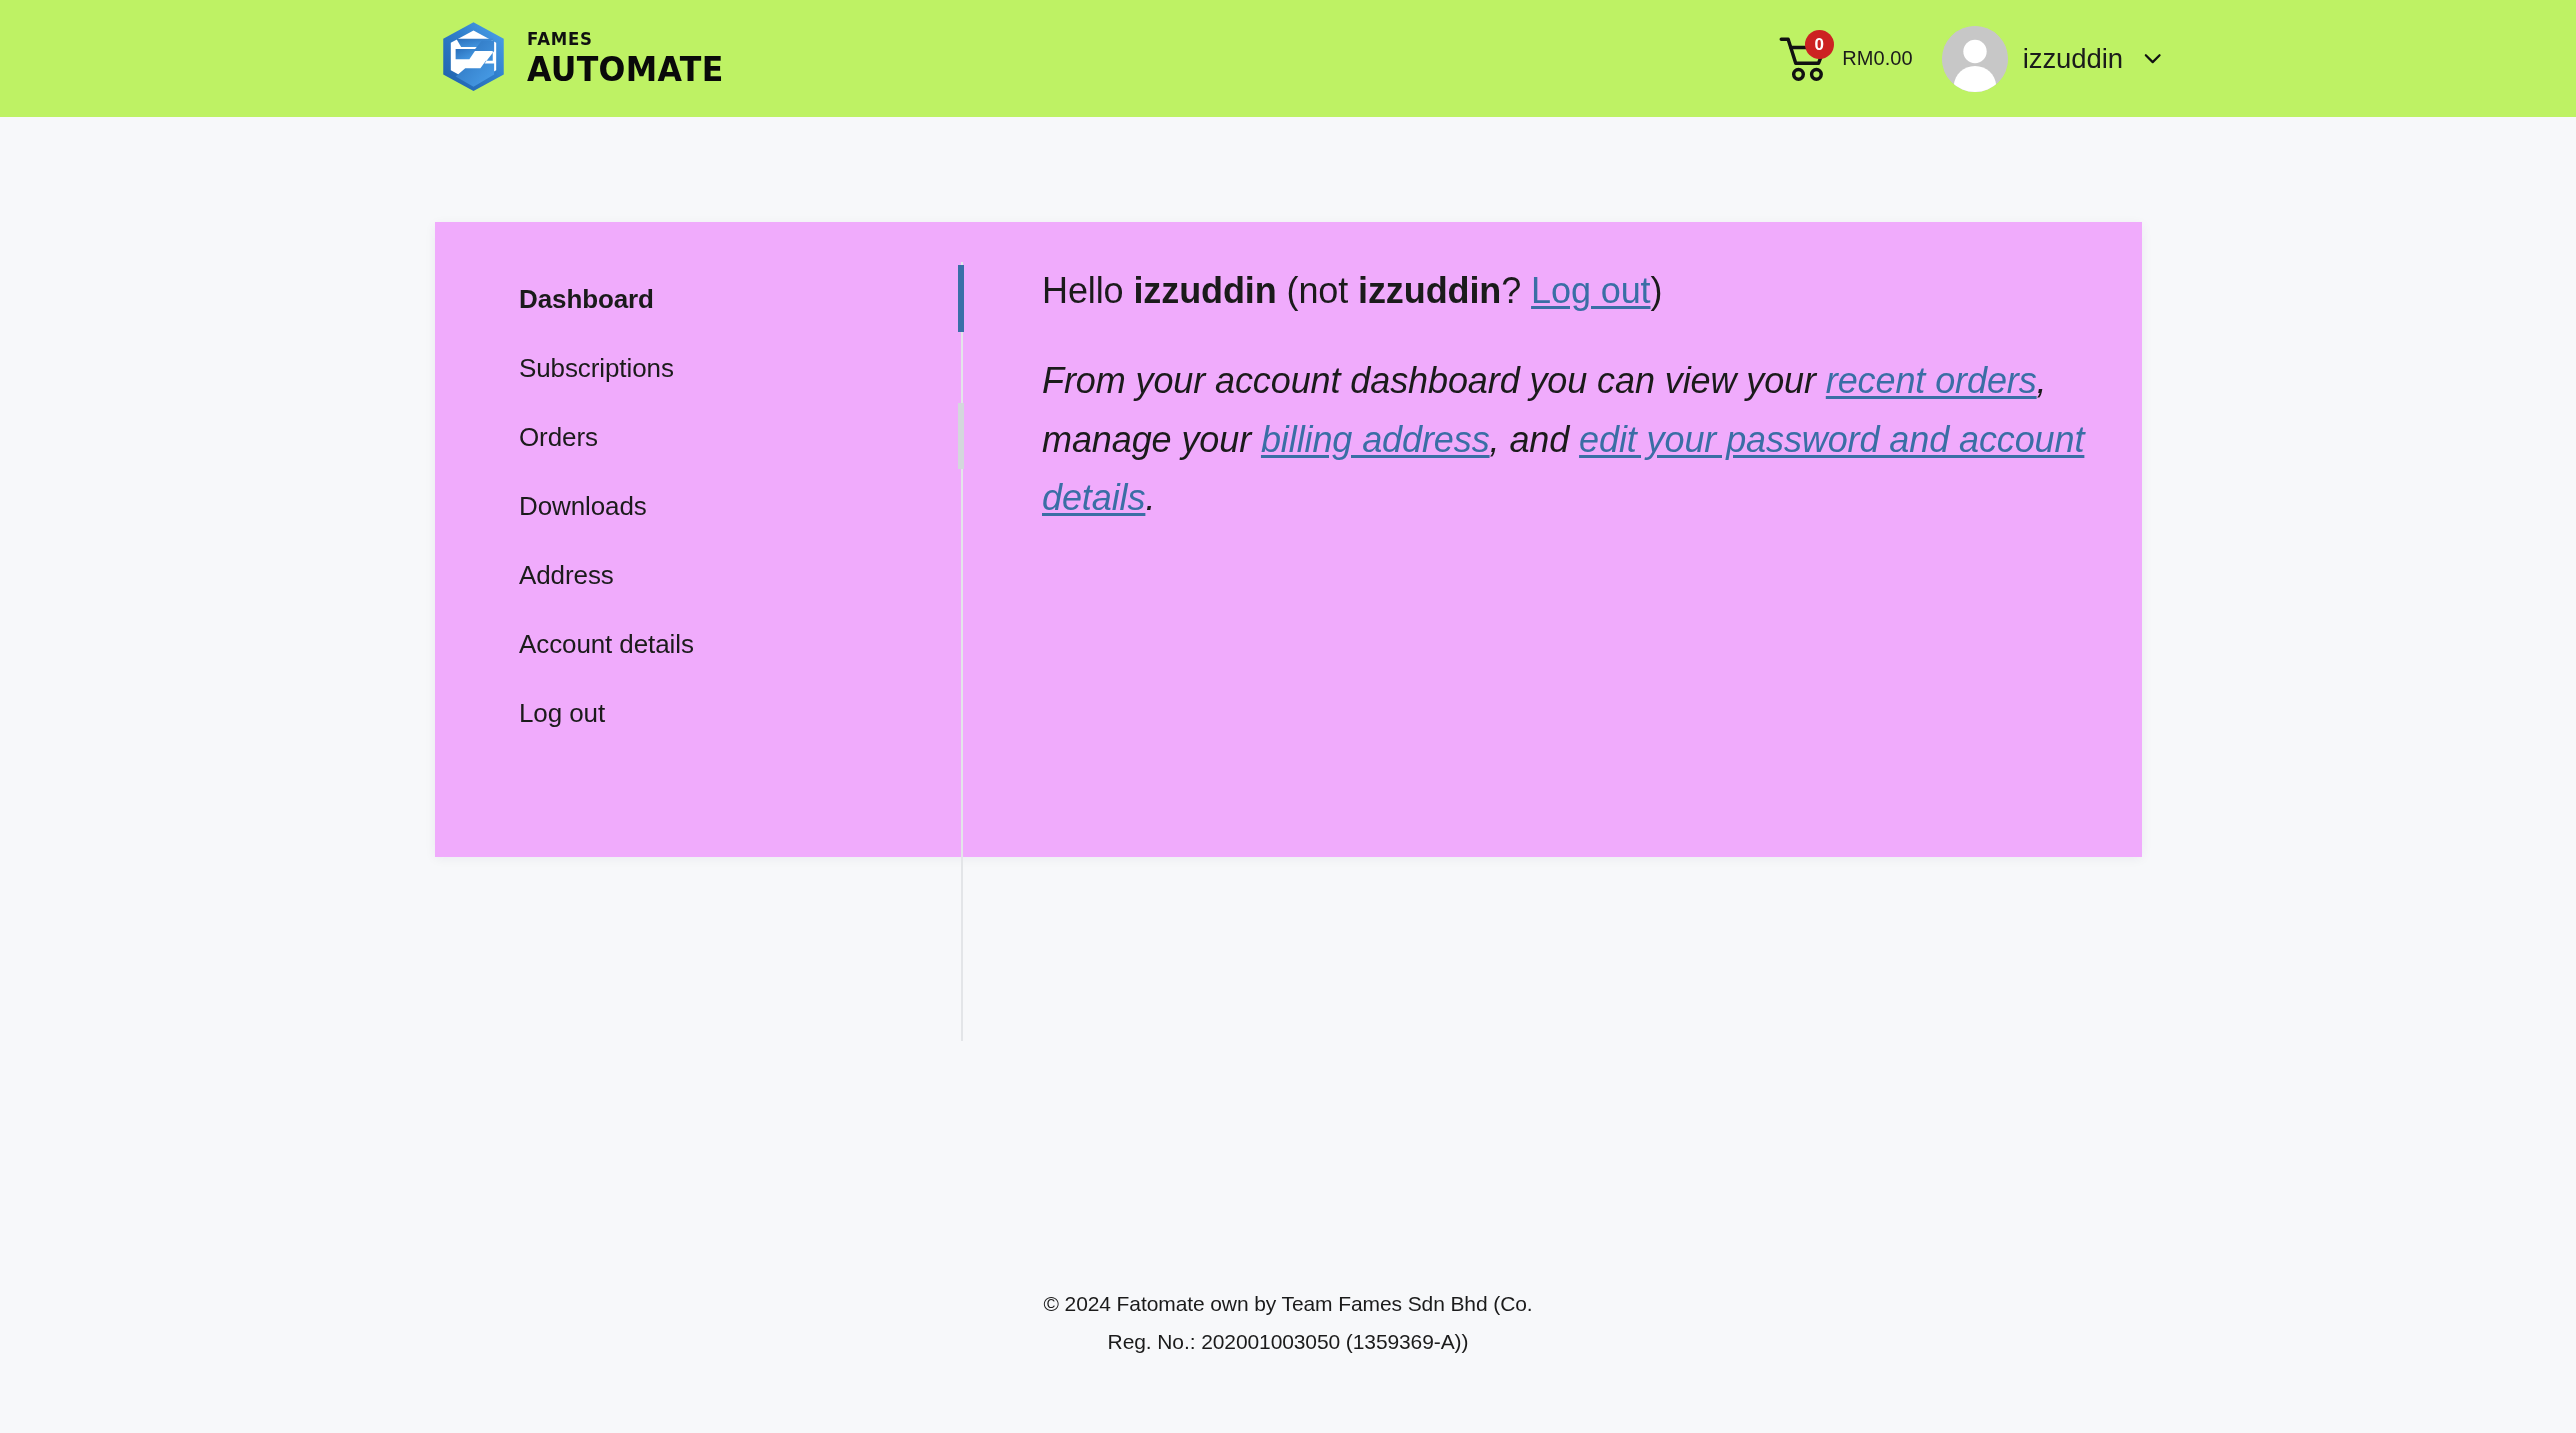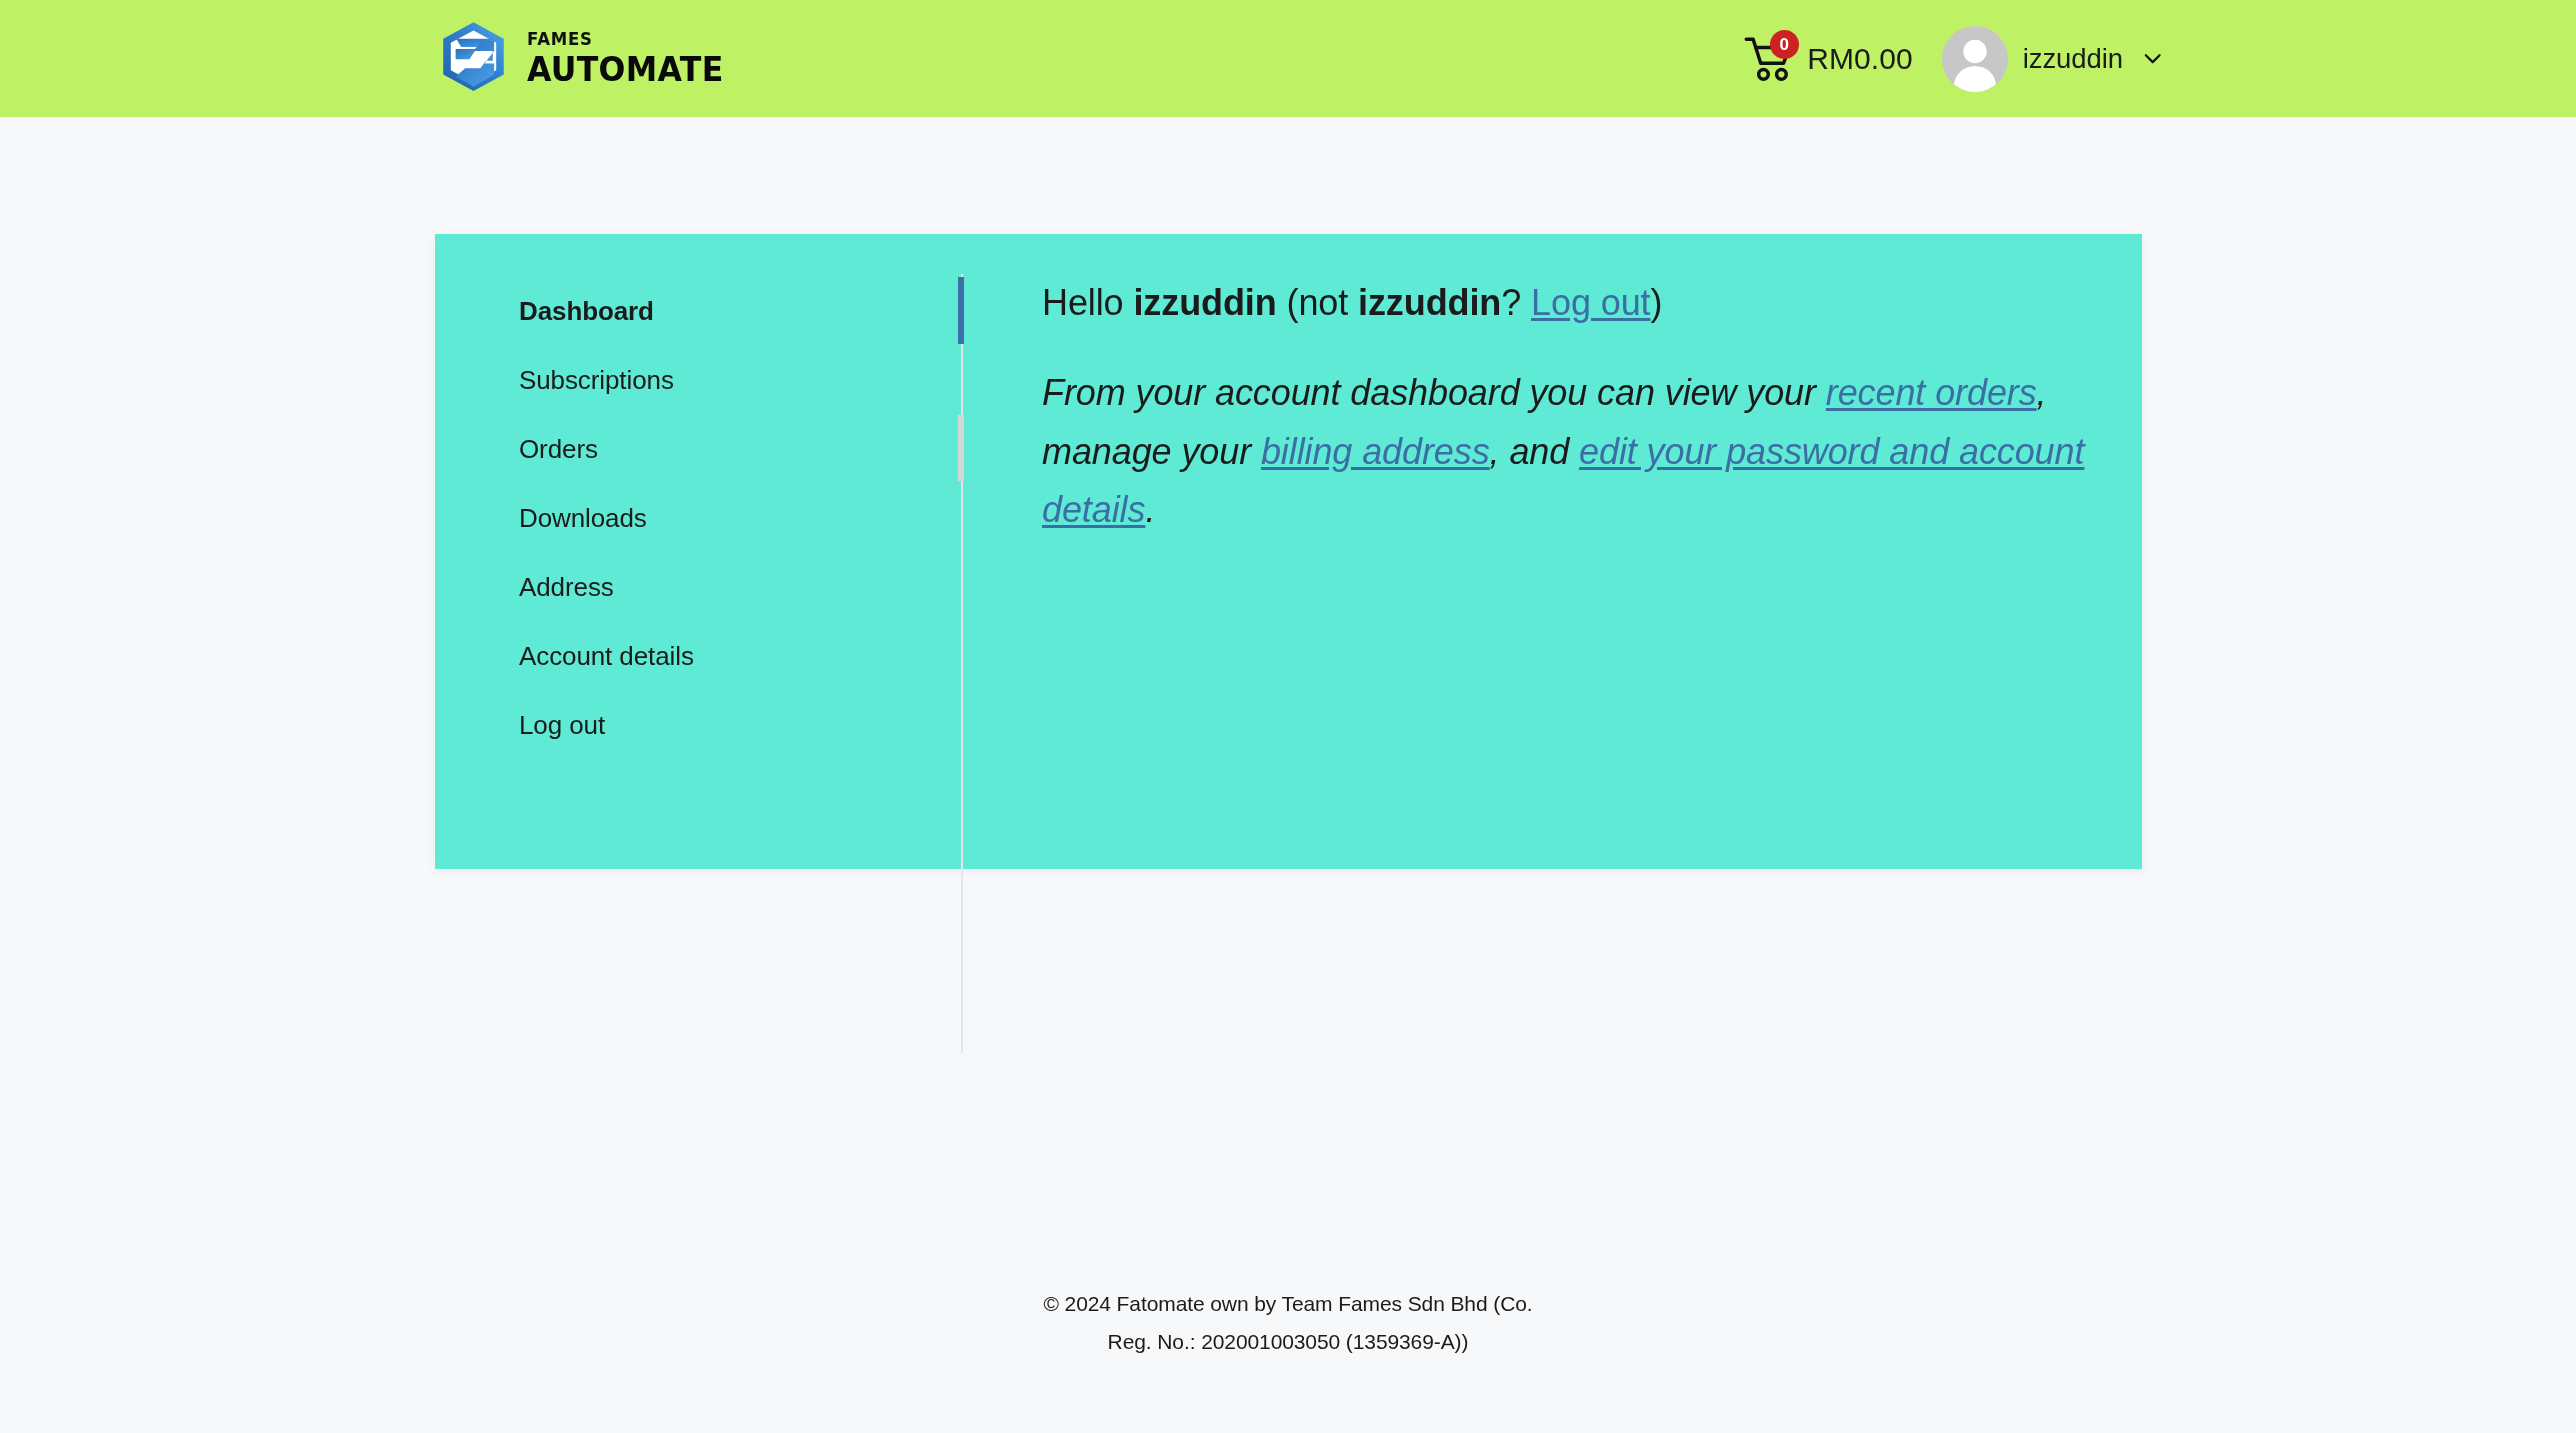--- a/index.html
+++ b/index.html
@@ -93,21 +93,21 @@
     color: #ffffff;
     font-size: 17px;
     font-weight: 600;
     display: flex;
     align-items: center;
     justify-content: center;
     line-height: 1;
     font-family: "Liberation Sans", sans-serif;
   }
   .cart-total {
-    font-size: 30px;
+    font-size: 20px;
     color: #1b1b1b;
     letter-spacing: 0.1px;
     white-space: nowrap;
   }
 
   .account-link {
     display: flex;
     align-items: center;
     gap: 15px;
     text-decoration: none;
@@ -128,24 +128,24 @@
     color: #1b1b1b;
     white-space: nowrap;
     letter-spacing: -0.1px;
   }
   .chevron { width: 23.4px; height: 23.4px; display: block; margin-left: 2.7px; }
 
   
   .account-card {
     position: absolute;
     left: 435px;
-    top: 234px;
+    top: 222px;
     width: 1707px;
     height: 635px;
-    background: #5eead4;
+    background: #f0abfc;
     box-shadow: 0 2.1px 11px rgba(25,35,60,0.06);
   }
 
   .card-inner {
     position: relative;
     display: flex;
     height: 100%;
   }
 
   

